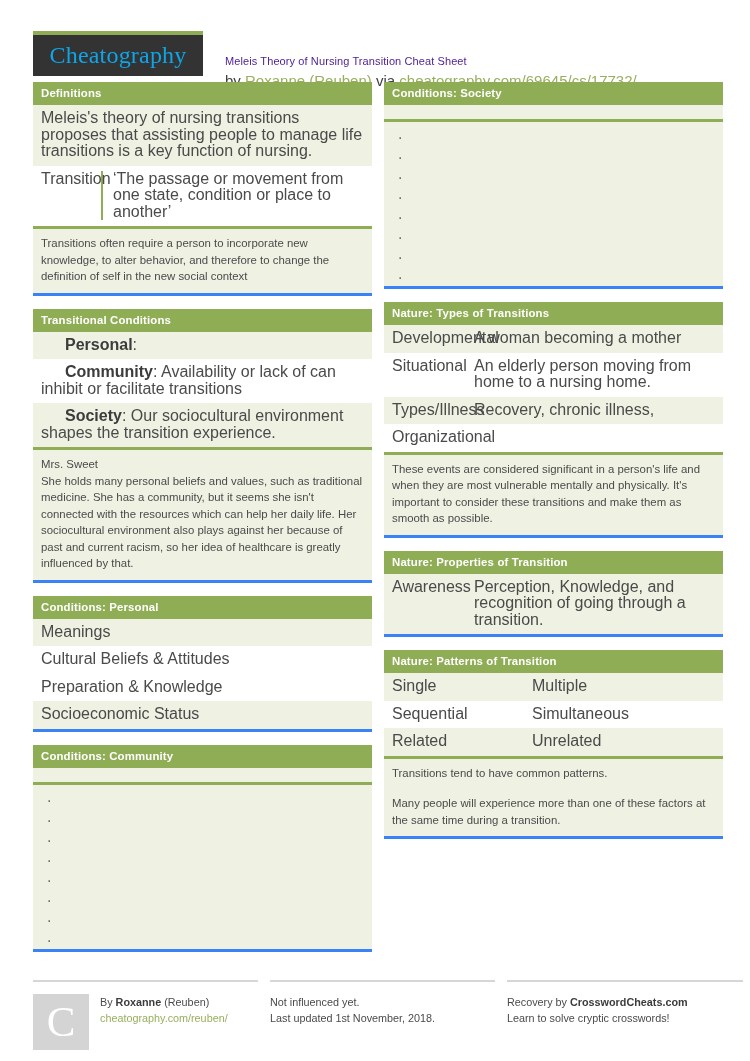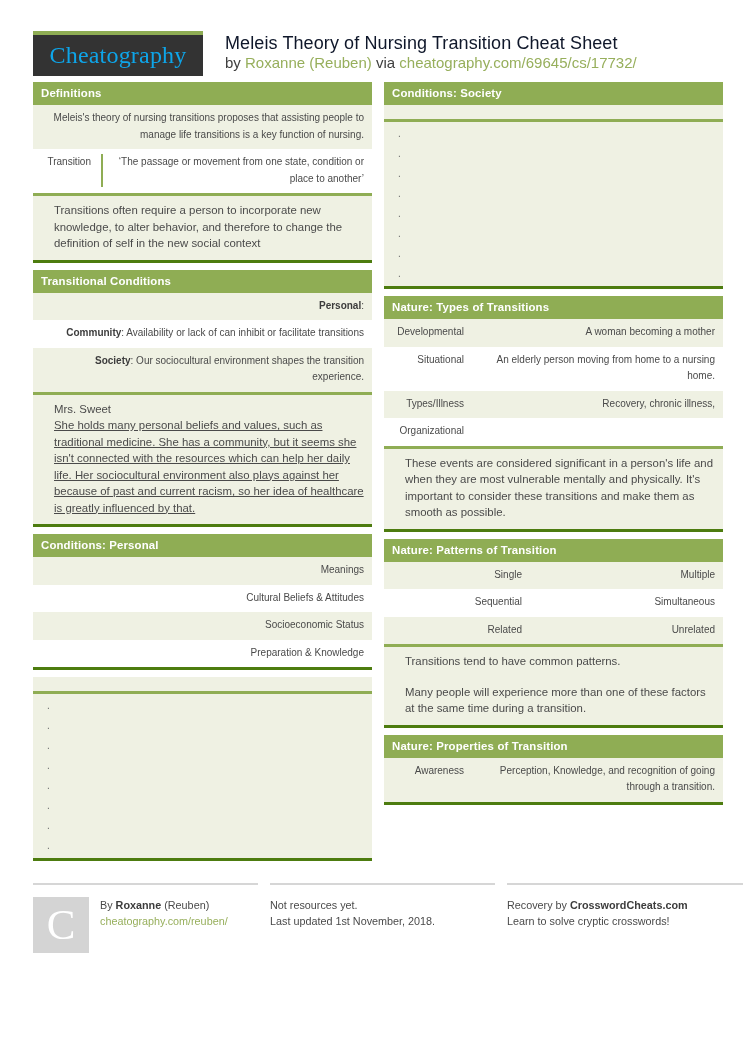--- a/index.html
+++ b/index.html
@@ -51,24 +51,25 @@
     font-family: Liberation Serif, serif;
     color: #0ea5e9;
     font-size: 24px;
     letter-spacing: .2px;
   }
   .title-wrap {
     padding-left: 22px;
     padding-top: 3px;
   }
   .cs-title {
-    font-size: 18px;
-    color: #0f172a;
+    font-size: 11px;
+    color: #4c1d95;
     line-height: 19px;
     letter-spacing: .1px;
+    margin-top: 18px;
   }
   .cs-byline {
     font-size: 15px;
     line-height: 18px;
     color: #3f3f3f;
     margin-top: 1px;
   }
   .cs-byline .lnk { color: #97af5c; }
   .cs-byline .bywd { color: #3f3f3f; }
 
@@ -78,42 +79,41 @@
     gap: 12px;
     margin-top: 10px;
   }
   .col {
     width: 339px;
     flex: 0 0 339px;
   }
 
   
   .block {
-    margin-bottom: 7px;
-    border-bottom: 3px solid #4d7c0f;
+    margin-bottom: 13px;
+    border-bottom: 3px solid #3b82f6;
     background: #6d28d9;
   }
   .block-title {
     background: #8fad54;
     color: #ffffff;
     font-size: 11.4px;
     font-weight: bold;
     padding: 5px 8px 6px 8px;
     letter-spacing: .15px;
   }
   .rows { }
   .row {
     display: flex;
-    font-size: 10px;
+    font-size: 16px;
     line-height: 16.5px;
     color: #4a4a4a;
     padding: 5px 8px 6px 8px;
     box-sizing: border-box;
     background: #eff1e3;
-    text-align: right;
   }
   .row.alt { background: #ffffff; }
   .row.blank { min-height: 14px; padding: 4px 8px; }
   .row .c1 {
     flex: 0 0 auto;
     padding-right: 10px;
     box-sizing: border-box;
   }
   .row .c2 { flex: 1 1 auto; }
   .row.two-col .c1 {
@@ -128,21 +128,21 @@
     min-height: 10px;
     line-height: 12px;
     color: #6d6d6d;
   }
   
   .note {
     border-top: 3px solid #8fad54;
     background: #eff1e3;
     font-size: 11.4px;
     line-height: 16.5px;
-    padding: 6px 8px 8px 21px;
+    padding: 6px 8px 8px 8px;
     color: #4a4a4a;
   }
   .note p { margin: 0; }
   .note p + p { margin-top: 14px; }
   .b { font-weight: bold; color: #3c3c3c; padding-left: 24px; }
 
   
   .footer {
     display: flex;
     margin-top: 6px;
@@ -223,41 +223,42 @@
             </div>
             <div class="row alt">
               <div class="c2"><span class="b">Community</span>: Availability or lack of can inhibit or facilitate transitions</div>
             </div>
             <div class="row">
               <div class="c2"><span class="b">Society</span>: Our sociocultural environment shapes the transition experience.</div>
             </div>
           </div>
           <div class="note">
             <p>Mrs. Sweet</p>
-            <p style="margin-top: 0px; text-decoration: underline;">She holds many personal beliefs and values, such as traditional medicine. She has a community, but it seems she isn't connected with the resources which can help her daily life. Her sociocultural environment also plays against her because of past and current racism, so her idea of healthcare is greatly influenced by that.</p>
+            <p style="margin-top: 0px;">She holds many personal beliefs and values, such as traditional medicine. She has a community, but it seems she isn't connected with the resources which can help her daily life. Her sociocultural environment also plays against her because of past and current racism, so her idea of healthcare is greatly influenced by that.</p>
           </div>
         </div>
         <div class="block">
           <div class="block-title">Conditions: Personal</div>
           <div class="rows">
             <div class="row">
               <div class="c2">Meanings</div>
             </div>
             <div class="row alt">
               <div class="c2">Cultural Beliefs &amp; Attitudes</div>
             </div>
-            <div class="row">
-              <div class="c2">Socioeconomic Status</div>
-            </div>
             <div class="row alt">
               <div class="c2">Preparation &amp; Knowledge</div>
             </div>
-          </div>
-        </div>
-        <div class="block">
+            <div class="row">
+              <div class="c2">Socioeconomic Status</div>
+            </div>
+          </div>
+        </div>
+        <div class="block">
+          <div class="block-title">Conditions: Community</div>
           <div class="rows">
             <div class="row blank">
               <div class="c2"></div>
             </div>
           </div>
           <div class="note" style="padding: 2px 0px;">
             <div class="row dot">.</div>
             <div class="row dot">.</div>
             <div class="row dot">.</div>
             <div class="row dot">.</div>
@@ -304,67 +305,67 @@
             </div>
             <div class="row alt label-val">
               <div class="c1">Organizational</div>
             </div>
           </div>
           <div class="note">
             <p>These events are considered significant in a person's life and when they are most vulnerable mentally and physically. It's important to consider these transitions and make them as smooth as possible.</p>
           </div>
         </div>
         <div class="block">
+          <div class="block-title">Nature: Properties of Transition</div>
+          <div class="rows">
+            <div class="row label-val">
+              <div class="c1">Awareness</div>
+              <div class="c2">Perception, Knowledge, and recognition of going through a transition.</div>
+            </div>
+          </div>
+        </div>
+        <div class="block">
           <div class="block-title">Nature: Patterns of Transition</div>
           <div class="rows">
             <div class="row pair">
               <div class="c1">Single</div>
               <div class="c2">Multiple</div>
             </div>
             <div class="row alt pair">
               <div class="c1">Sequential</div>
               <div class="c2">Simultaneous</div>
             </div>
             <div class="row pair">
               <div class="c1">Related</div>
               <div class="c2">Unrelated</div>
             </div>
           </div>
           <div class="note">
             <p>Transitions tend to have common patterns.</p>
             <p>Many people will experience more than one of these factors at the same time during a transition.</p>
-          </div>
-        </div>
-        <div class="block">
-          <div class="block-title">Nature: Properties of Transition</div>
-          <div class="rows">
-            <div class="row label-val">
-              <div class="c1">Awareness</div>
-              <div class="c2">Perception, Knowledge, and recognition of going through a transition.</div>
-            </div>
           </div>
         </div>
       </div>
   </div>
 
   <div class="footer">
     <div class="fcol">
       <div class="avatar">C</div>
       <div>
         <div>
           <span>By</span>
           <span class="f-strong">Roxanne</span>
           <span>(Reuben)</span>
         </div>
         <div class="f-lnk">cheatography.com/reuben/</div>
       </div>
     </div>
     <div class="fcol">
       <div>
-        <div>Not resources yet.</div>
+        <div>Not influenced yet.</div>
         <div>Last updated 1st November, 2018.</div>
 
       </div>
     </div>
     <div class="fcol wide">
       <div>
         <div>
           <span>Recovery by</span>
           <span class="f-strong">CrosswordCheats.com</span>
         </div>

